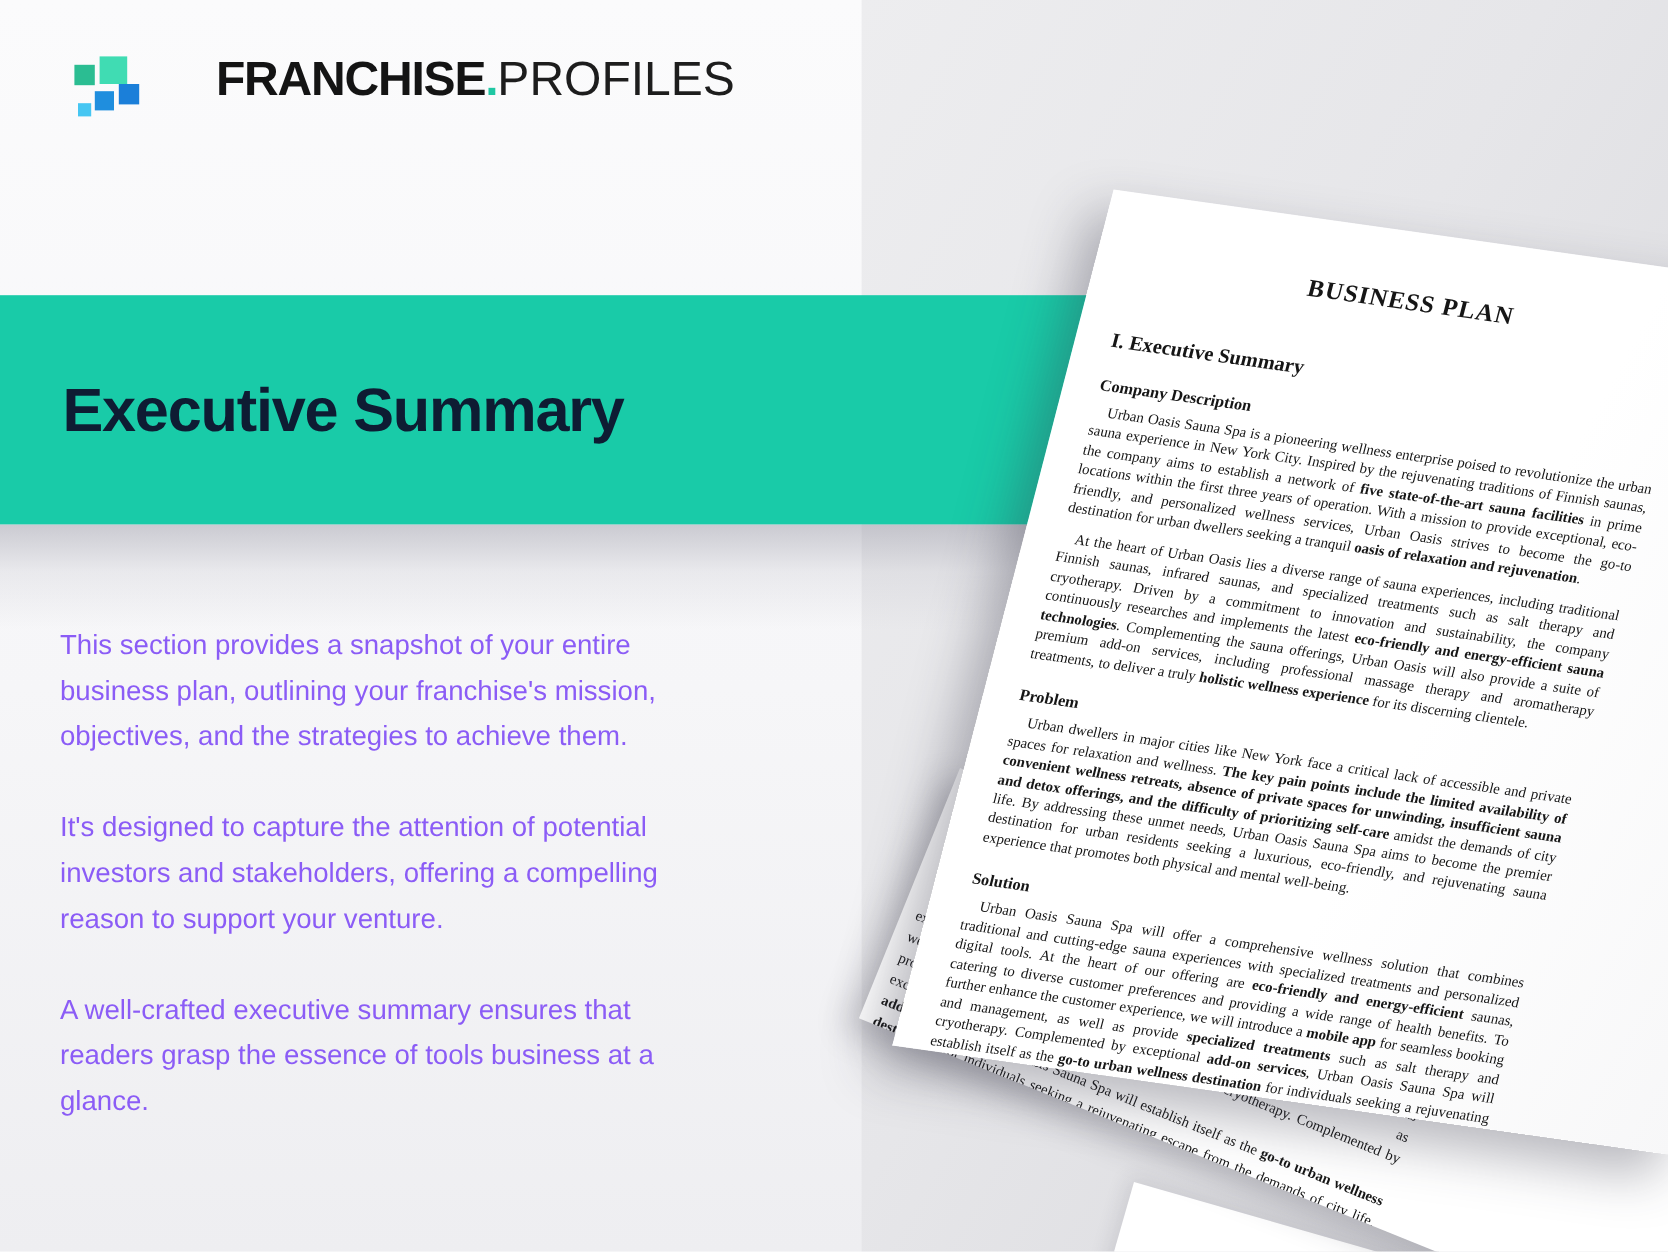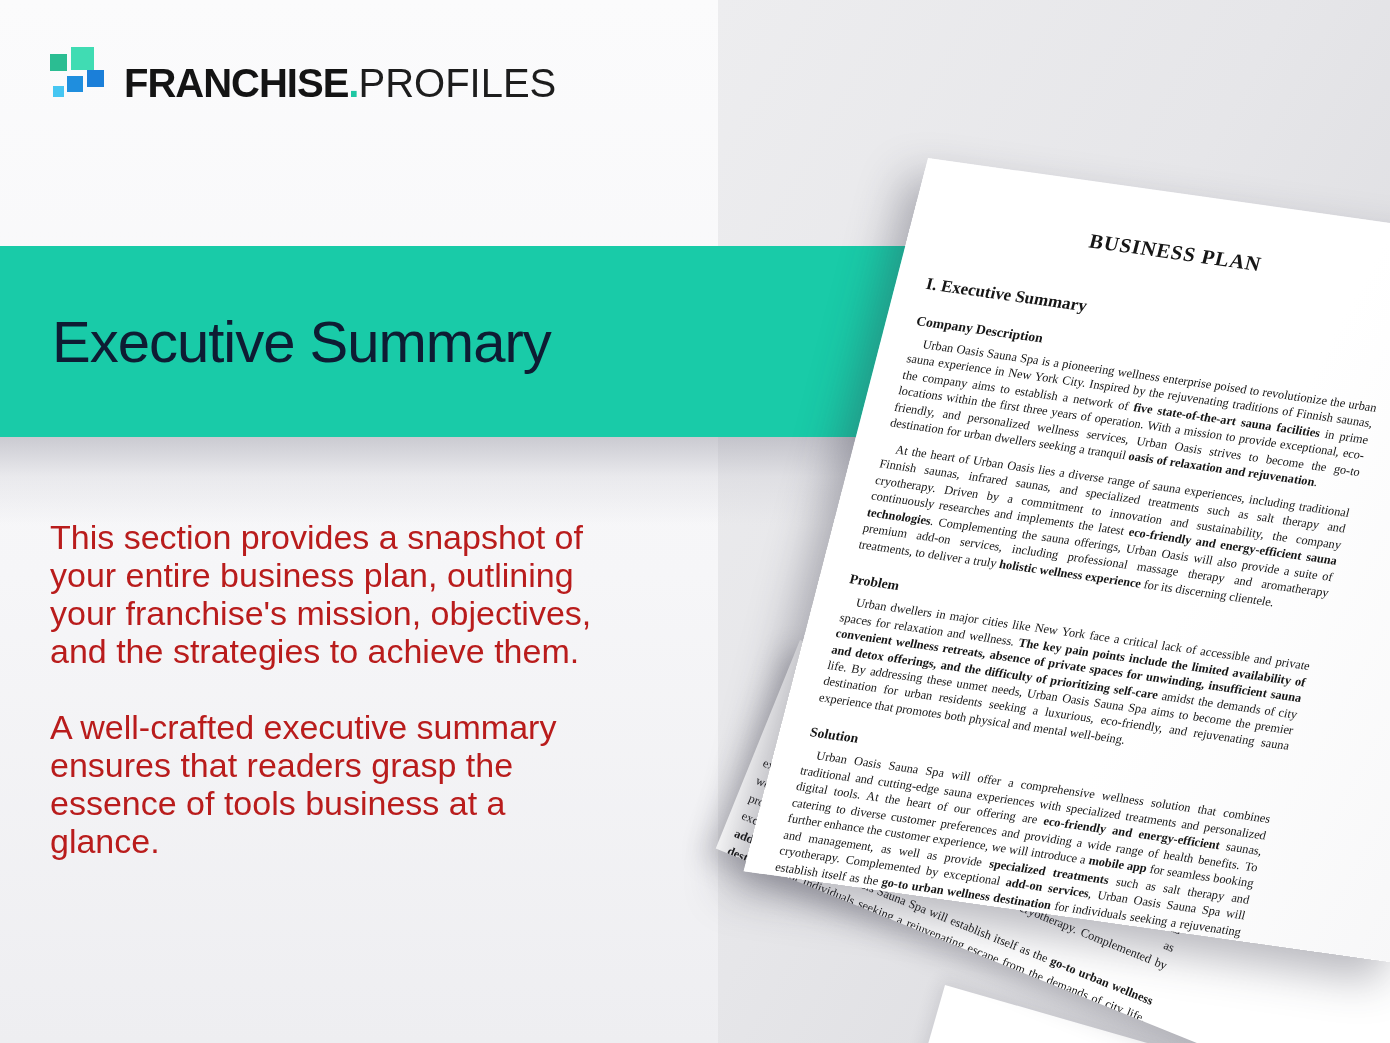--- a/index.html
+++ b/index.html
@@ -22,39 +22,39 @@
     background:linear-gradient(180deg,rgba(158,158,170,.50) 0%,rgba(198,198,206,.28) 45%,rgba(235,235,240,0) 100%);
     z-index:1;
   }
   .banner{
     position:absolute;left:0;top:246px;width:940px;height:191px;
     display:flex;align-items:center;
     z-index:2;
   }
   .banner-title{
     margin:0 0 0 52px;
-    font-size:58px;font-weight:400;letter-spacing:-1px;
+    font-size:51px;font-weight:700;letter-spacing:-1px;
     line-height:1;
   }
   
-  .logo{position:absolute;left:48px;top:44px;display:flex;align-items:flex-end;z-index:6;}
+  .logo{position:absolute;left:60px;top:44px;display:flex;align-items:flex-start;z-index:6;gap:44px;}
   .logo-mark{position:relative;width:66px;height:62px;}
   .logo-mark span{position:absolute;display:block;}
   .sq1{left:2px;top:10px;width:17px;height:17px;}
   .sq2{left:23px;top:3px;width:23px;height:23px;}
   .sq3{left:5px;top:42px;width:11px;height:11px;}
   .sq4{left:19px;top:32px;width:16px;height:16px;}
   .sq5{left:39px;top:26px;width:17px;height:17px;}
   .logo-text{font-size:40px;margin-left:10px;letter-spacing:-1px;color:#141414;white-space:nowrap;}
   .lt-bold{font-weight:700;}
   .lt-dot{font-weight:700;}
   .lt-light{font-weight:400;letter-spacing:0;color:#1d1d1d;}
   
   .intro{position:absolute;left:50px;top:518px;width:552px;z-index:6;}
-  .intro p{margin:0 0 38px;font-size:34px;line-height:38px;color:#b91c1c;}
+  .intro p{margin:0 0 38px;font-size:23px;line-height:38px;color:#8b5cf6;}
   
   .page1{
     position:absolute;left:928px;top:158px;width:660px;height:732px;
     background:linear-gradient(105deg,#ffffff 55%,#f7f7f8 100%);
     transform-origin:0 0;transform:rotate(8deg) skewX(-6.5deg);
     box-shadow:-14px 20px 42px rgba(52,52,68,.35);
     z-index:5;overflow:hidden;
   }
   .page1-inner{position:absolute;left:30px;top:48px;width:470px;color:#161616;}
   .doc-title{text-align:center;font-family:"Liberation Serif",serif;font-weight:700;font-size:20.5px;letter-spacing:1px;}
@@ -102,20 +102,21 @@
   </span>
   <span class="logo-text"><span class="lt-bold">FRANCHISE</span><span class="lt-dot" style="color: rgb(31, 199, 163);">.</span><span class="lt-light">PROFILES</span></span>
 </div>
 
 <div class="banner" style="background: rgb(25, 203, 168);">
   <h1 class="banner-title" style="color: rgb(14, 28, 51);">Executive Summary</h1>
 </div>
 
 <div class="intro">
   <p>This section provides a snapshot of your entire business plan, outlining your franchise's mission, objectives, and the strategies to achieve them.</p>
+  <p>It's designed to capture the attention of potential investors and stakeholders, offering a compelling reason to support your venture.</p>
   <p>A well-crafted executive summary ensures that readers grasp the essence of tools business at a glance.</p>
 </div>
 
 <div class="page3"></div>
 
 <div class="page2">
   <div class="frag">
       <div class="frag-line"><span>experience, we will introduce a </span><b>mobile app</b><span> for seamless booking and management, as well as</span></div>
       <div class="frag-line"><span>provide </span><b>specialized treatments</b><span> such as salt therapy and cryotherapy. Complemented by exceptional</span></div>
       <div class="frag-line"><b>add-on services</b><span>, Urban Oasis Sauna Spa will establish itself as the </span><b>go-to urban wellness</b></div>

